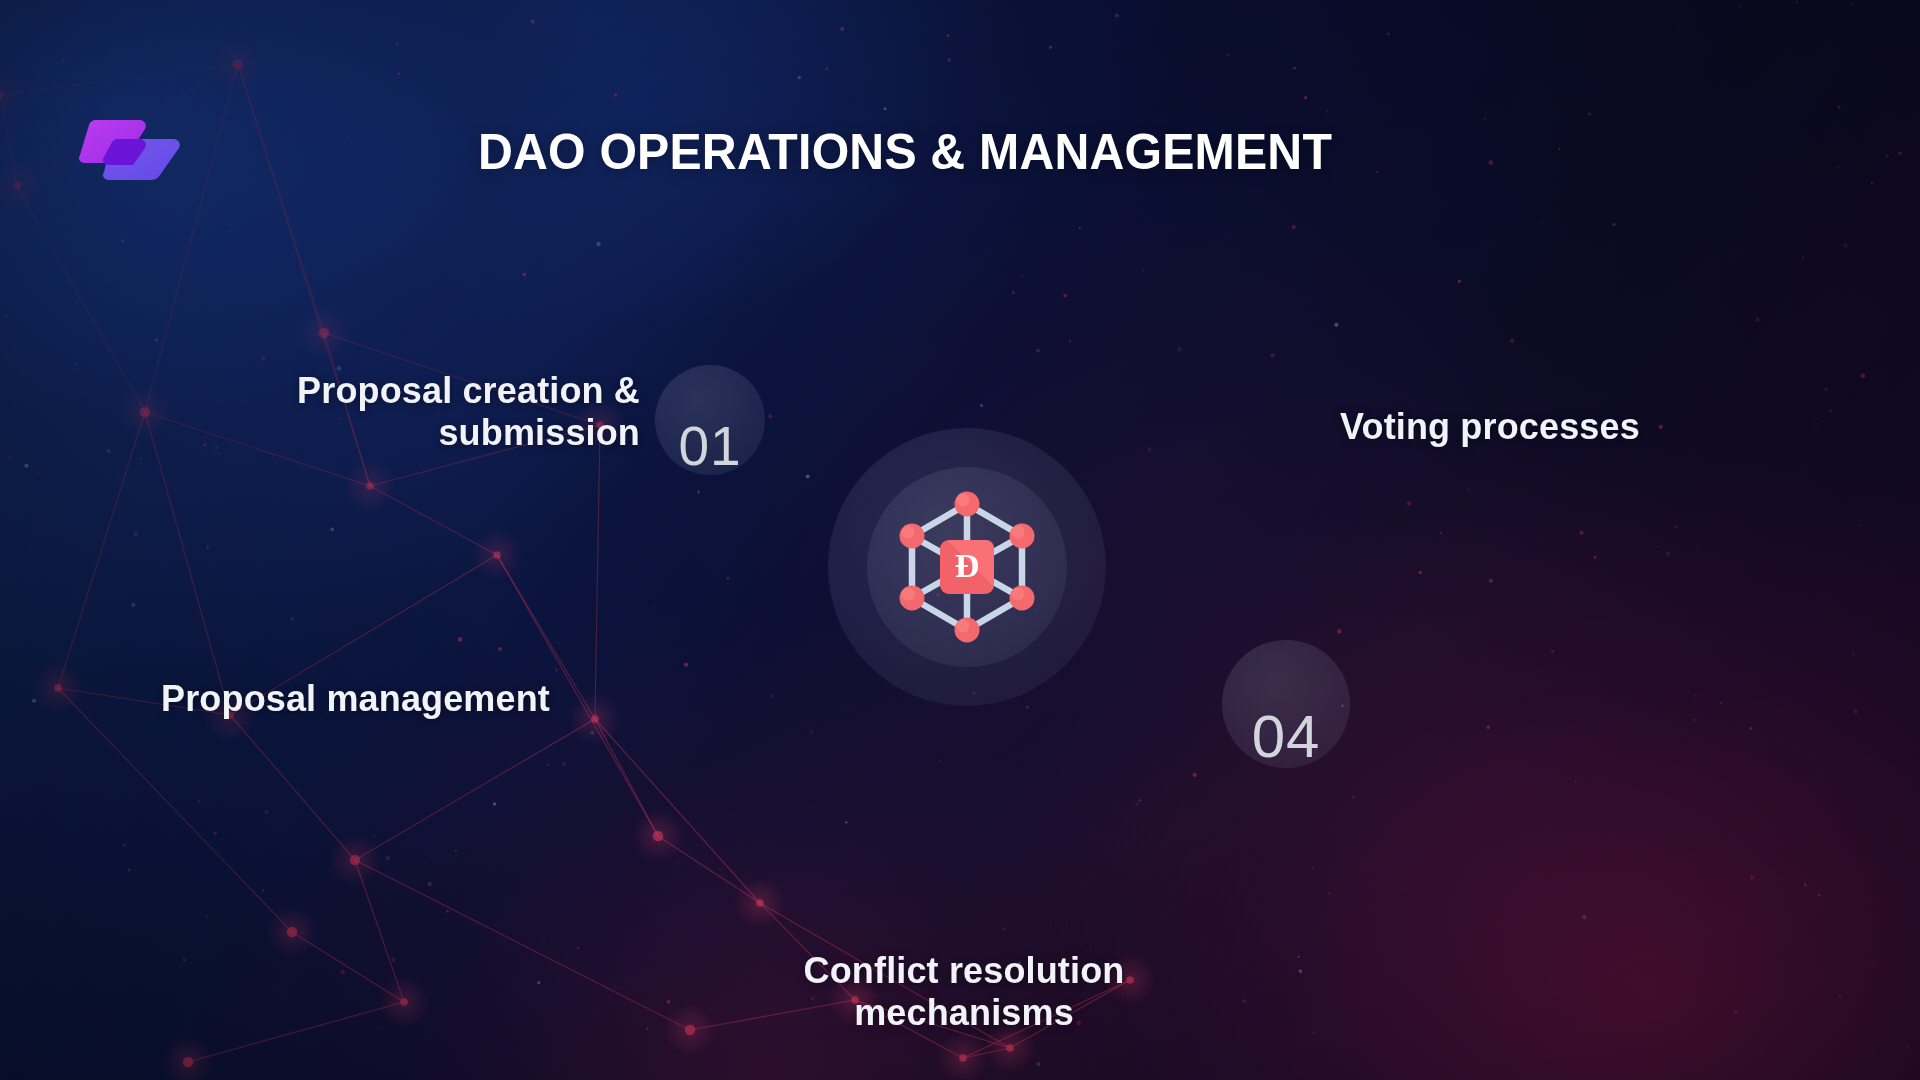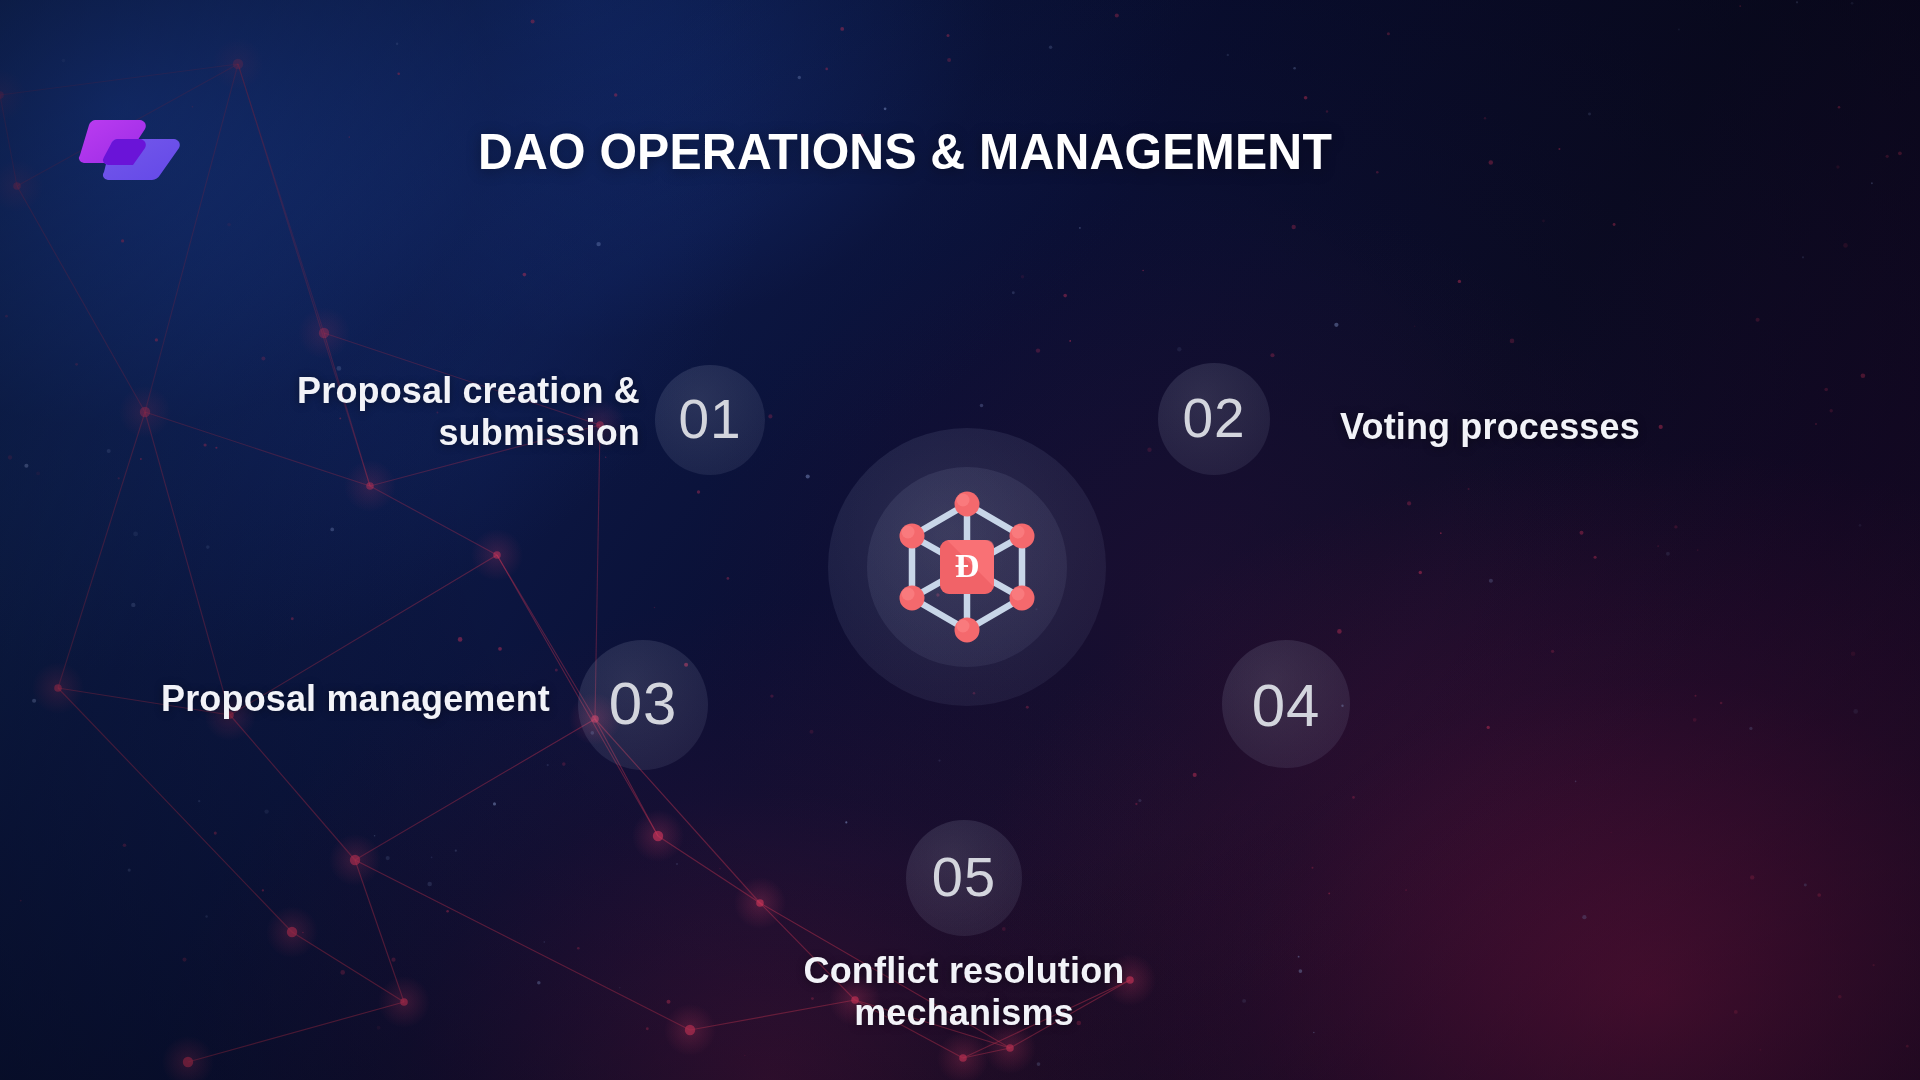--- a/index.html
+++ b/index.html
@@ -66,21 +66,21 @@
     position: absolute; left: 39px; top: 39px; width: 200px; height: 200px; border-radius: 50%;
     background: radial-gradient(circle at 42% 36%, rgba(182,190,220,0.13) 0%, rgba(150,160,198,0.10) 70%, rgba(135,145,185,0.07) 100%);
   }
   .emblem-icon { position: absolute; left: 59px; top: 56px; width: 160px; height: 166px; }
 
   
   .bubble {
     position: absolute;
     border-radius: 50%;
     display: flex;
-    align-items: center;
+    align-items: flex-end;
     justify-content: center;
     background: radial-gradient(circle at 40% 32%, rgba(196,202,224,0.165) 0%, rgba(168,176,206,0.125) 60%, rgba(150,158,192,0.095) 100%);
   }
   .bubble-num {
     color: #d3d5dd;
     font-size: 55px;
     font-weight: 400;
     letter-spacing: 1px;
     line-height: 1;
     transform: translateY(-1px);
@@ -459,33 +459,24 @@
       </svg>
     </div>
   </div>
 
   <div class="bubble" style="left:655px; top:365px; width:110px; height:110px;">
     <span class="bubble-num">01</span>
   </div>
   <div class="label right" style="left:260px; top:370px; width:380px; white-space:pre-line;">Proposal creation &amp;
 submission</div>
 
-  <div class="bubble" style="left:1158px; top:363px; width:112px; height:112px;">
-    <span class="bubble-num">02</span>
-  </div>
   <div class="label left" style="left:1340px; top:406px; width:460px; white-space:pre-line;">Voting processes</div>
 
-  <div class="bubble" style="left:578px; top:640px; width:130px; height:130px;">
-    <span class="bubble-num" style="font-size:60px;">03</span>
-  </div>
   <div class="label right" style="left:140px; top:678px; width:410px; white-space:pre-line;">Proposal management</div>
 
   <div class="bubble" style="left:1222px; top:640px; width:128px; height:128px;">
     <span class="bubble-num" style="font-size:60px;margin-top:6px;">04</span>
   </div>
 
-  <div class="bubble" style="left:906px; top:820px; width:116px; height:116px;">
-    <span class="bubble-num" style="font-size:56px;">05</span>
-  </div>
   <div class="label center" style="left:764px; top:950px; width:400px; white-space:pre-line;">Conflict resolution
 mechanisms</div>
 
 </div>
 
 </body></html>

